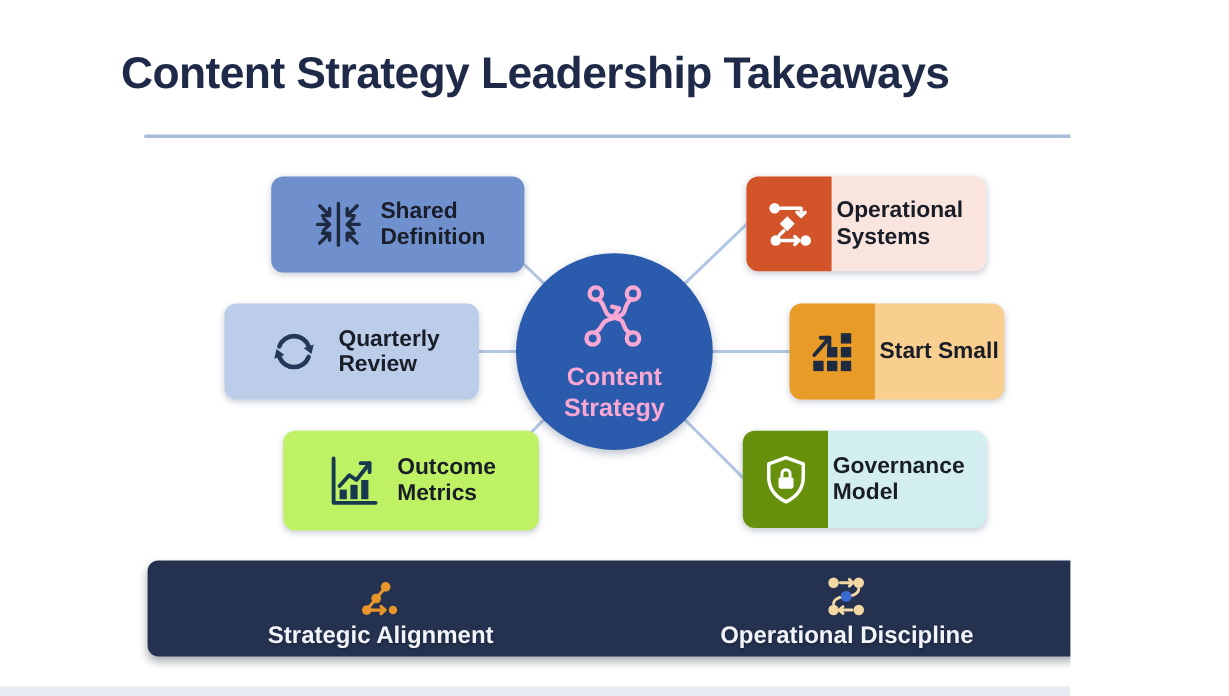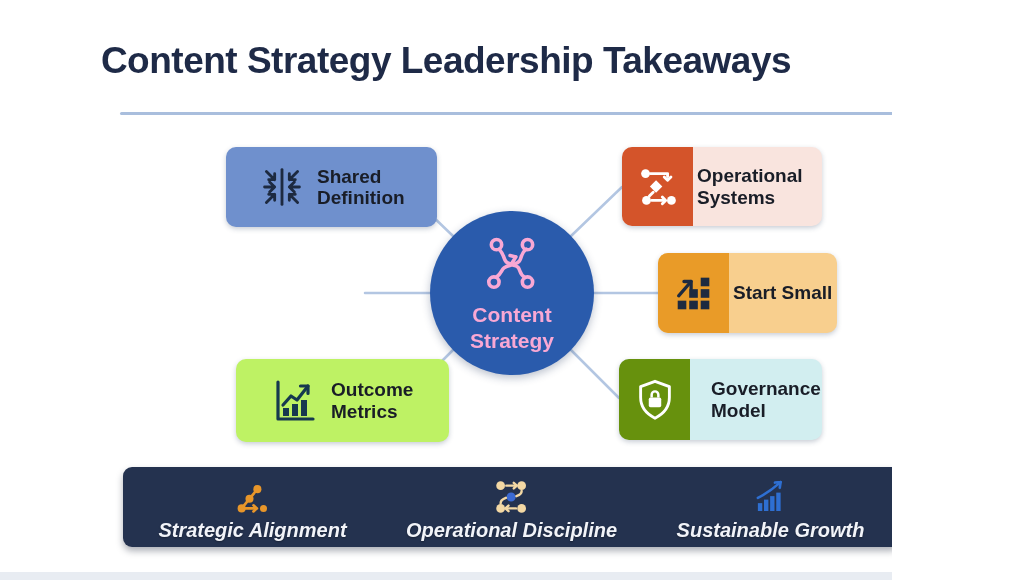--- a/index.html
+++ b/index.html
@@ -17,39 +17,39 @@
   .nicon{display:flex;align-items:center;justify-content:center;flex:0 0 auto;}
   .iconsq{width:71px;height:100%;border-radius:10px 0 0 10px;display:flex;
           align-items:center;justify-content:center;flex:0 0 71px;}
   .split .nlabel{padding-left:4px;}
 
   .pos-tl{left:226px;top:147px;width:177px;height:80px;background:#6f90cd;}
   .pos-ml{left:187px;top:253px;width:178px;height:80px;background:#bccde9;}
   .pos-bl{left:236px;top:359px;width:179px;height:83px;background:#bef264;}
   .pos-tr{left:622px;top:147px;width:200px;height:79px;background:#f9e4de;}
   .pos-mr{left:658px;top:253px;width:179px;height:80px;background:#f8cf8e;}
-  .pos-br{left:619px;top:359px;width:203px;height:81px;background:#d2eef0;gap:17px;}
+  .pos-br{left:619px;top:359px;width:203px;height:81px;background:#d2eef0;}
   .pos-tl .nicon{color:#1d2a40;}
   .pos-ml .nicon{color:#24395a;}
   .pos-bl .nicon{color:#16394f;}
   .sq-tr{background:#d4542a;color:#ffffff;}
   .sq-mr{background:#e99b28;color:#1d2a40;}
   .sq-br{background:#67910d;color:#ffffff;}
 
   .center-circle{position:absolute;left:430px;top:211px;width:164px;height:164px;border-radius:50%;
         background:#2a5bac;display:flex;flex-direction:column;align-items:center;justify-content:center;
         color:#f9a8d4;box-shadow:0 3px 8px rgba(30,50,90,0.3);}
   .center-circle .clabel{font-size:21px;font-weight:700;text-align:center;line-height:1.2;width:110px;}
   .center-circle .cicon{margin-bottom:7px;display:flex;}
 
   .footer{position:absolute;left:123px;top:467px;width:777px;height:80px;background:#24324f;
           border-radius:9px;display:flex;box-shadow:0 4px 7px rgba(20,30,50,0.35);}
   .fitem{flex:1;display:flex;flex-direction:column;align-items:center;justify-content:center;gap:1px;padding-top:3px;}
   .fitem .ficon{display:flex;}
-  .flabel{font-size:20px;font-weight:700;color:#f2f4f9;text-shadow:0 1px 2px rgba(0,0,0,0.35);font-style:italic;}
+  .flabel{font-size:20px;font-weight:700;color:#f2f4f9;text-shadow:0 1px 2px rgba(0,0,0,0.35);}
 
   .bottom-strip{position:absolute;left:0;bottom:0;width:100%;height:8px;background:#e8ecf2;}
 </style>
 </head>
 <body>
 
 <div class="canvas">
 
   <h1 class="title">Content Strategy Leadership Takeaways</h1>
   <div class="divider"></div>
@@ -75,20 +75,33 @@
           <path d="M7,41 L16,32 M16,32 L9.5,32 M16,32 L16,38.5"></path>
           <path d="M41,7 L32,16 M32,16 L32,9.5 M32,16 L38.5,16"></path>
           <path d="M43,24 L32,24 M32,24 L37.5,18.5 M32,24 L37.5,29.5"></path>
           <path d="M41,41 L32,32 M32,32 L38.5,32 M32,32 L32,38.5"></path>
         </g>
       </svg>
     </span>
     <span class="nlabel">Shared Definition</span>
   </div>
 
+  <div class="node solid pos-ml">
+    <span class="nicon">
+      <svg width="48" height="48" viewBox="0 0 48 48">
+        <g stroke="currentColor" stroke-width="3.8" fill="none" stroke-linecap="round">
+          <path d="M11.8,19.6 A13,13 0 0 1 36.2,19.6"></path>
+          <path d="M36.2,28.4 A13,13 0 0 1 11.8,28.4"></path>
+        </g>
+        <polygon points="38.6,26.1 40.4,18.1 32,21.1" fill="currentColor"></polygon>
+        <polygon points="9.4,21.8 7.6,29.9 16,26.9" fill="currentColor"></polygon>
+      </svg>
+    </span>
+    <span class="nlabel">Quarterly Review</span>
+  </div>
 
   <div class="node solid pos-bl">
     <span class="nicon">
       <svg width="48" height="48" viewBox="0 0 48 48">
         <g stroke="currentColor" stroke-width="3.2" fill="none" stroke-linecap="round" stroke-linejoin="round">
           <path d="M8,5 L8,42 L43,42"></path>
           <path d="M13,28 L21,19 L27,23 L38,9"></path>
           <path d="M38,9 L30.5,9 M38,9 L38,16.5"></path>
         </g>
         <g fill="currentColor">
@@ -208,33 +221,16 @@
             <path d="M28.5,37 L19,37"></path>
             <path d="M16.5,37 L20,33.8 M16.5,37 L20,40.2"></path>
             <path d="M35,17 C35,21 31.5,22 29,23"></path>
             <path d="M11,31 C11,27 14.5,26 17,25"></path>
           </g>
         </svg>
       </span>
       <span class="flabel">Operational Discipline</span>
     </div>
 
-    <div class="fitem">
-      <span class="ficon">
-        <svg width="42" height="42" viewBox="0 0 48 48" style="color:#2e6fd2">
-          <g fill="currentColor">
-            <rect x="9" y="31" width="5" height="9"></rect>
-            <rect x="16" y="27" width="5" height="13"></rect>
-            <rect x="23" y="23" width="5" height="17"></rect>
-            <rect x="30" y="19" width="5" height="21"></rect>
-          </g>
-          <g stroke="currentColor" stroke-width="3" fill="none" stroke-linecap="round">
-            <path d="M9,25 C17,21 26,15 35,7"></path>
-            <path d="M35,7 L28.5,7.5 M35,7 L34,13.5"></path>
-          </g>
-        </svg>
-      </span>
-      <span class="flabel">Sustainable Growth</span>
-    </div>
   </div>
 
   <div class="bottom-strip"></div>
 </div>
 
 </body></html>

